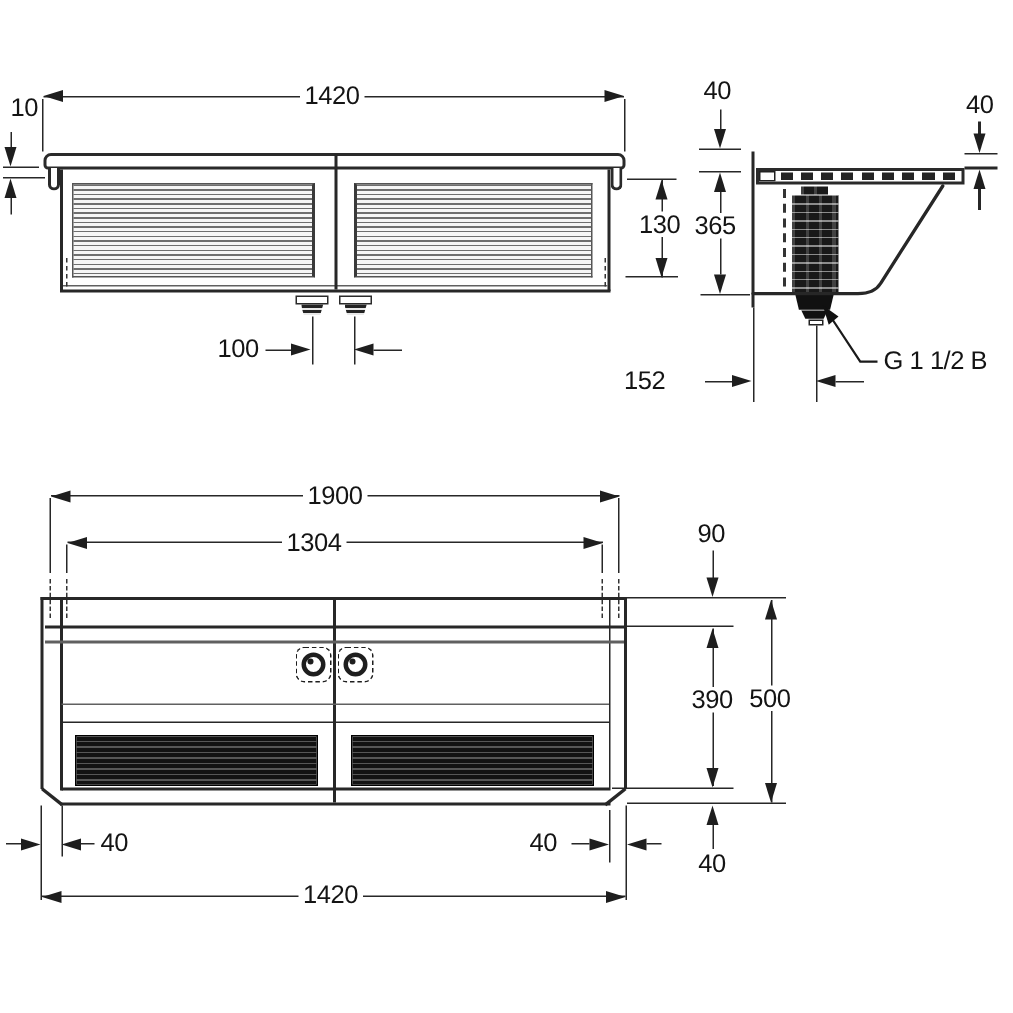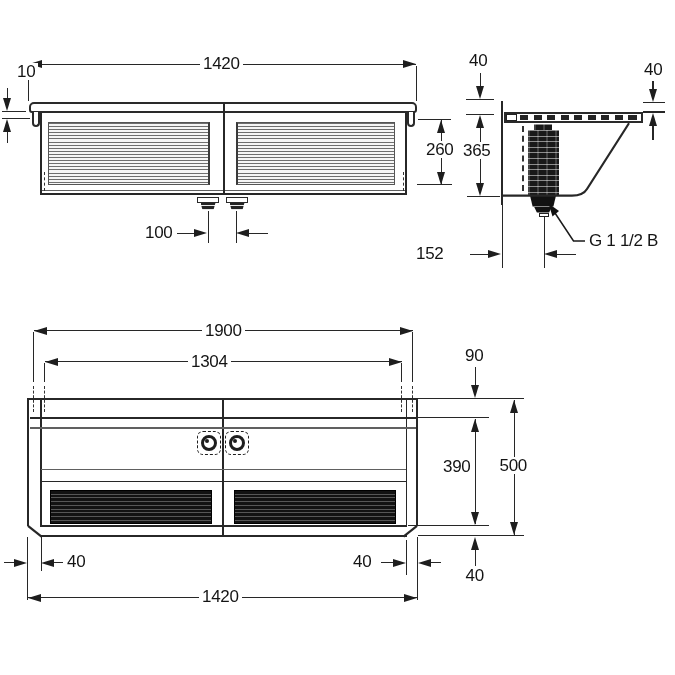--- a/index.html
+++ b/index.html
@@ -30,21 +30,21 @@
 
 <div id="canvas">
 
   <div class="l" style="left:28.2px;top:66px;width:1.2px;height:35px"></div>
   <div class="l" style="left:415.6px;top:66px;width:1.2px;height:35px"></div>
   <div class="l" style="left:28.5px;top:63.5px;width:387px;height:1.2px"></div>
   <div class="a al" style="left:28.5px;top:60.1px"></div>
   <div class="a ar" style="left:402.8px;top:60.1px"></div>
   <div class="t" style="left:200px;top:54.5px">1420</div>
 
-  <div class="t" style="left:14px;top:63px">10</div>
+  <div class="t" style="left:4px;top:63px">10</div>
   <div class="l" style="left:6.8px;top:88px;width:1.2px;height:12px"></div>
   <div class="a ad" style="left:3.4px;top:98.3px"></div>
   <div class="l" style="left:2px;top:111.3px;width:24px;height:1.2px"></div>
   <div class="l" style="left:2px;top:117.8px;width:28px;height:1.2px"></div>
   <div class="a au" style="left:3.4px;top:119.2px"></div>
   <div class="l" style="left:6.8px;top:132px;width:1.2px;height:11px"></div>
 
   <div class="box" style="left:29px;top:102px;width:388px;height:10.8px;border-radius:5px 5px 3px 3px"></div>
   <div class="box" style="left:31.8px;top:111.5px;width:8px;height:15.5px;border-top:none;border-radius:0 0 4px 4px"></div>
   <div class="box" style="left:406.6px;top:111.5px;width:8px;height:15.5px;border-top:none;border-radius:0 0 4px 4px"></div>
@@ -69,21 +69,21 @@
   <div class="l" style="left:177px;top:232.6px;width:17px;height:1.2px"></div>
   <div class="a ar" style="left:194.3px;top:229.2px"></div>
   <div class="a al" style="left:236.3px;top:229.2px"></div>
   <div class="l" style="left:249.3px;top:232.6px;width:19px;height:1.2px"></div>
 
   <div class="l" style="left:418px;top:119px;width:33px;height:1.2px"></div>
   <div class="l" style="left:417px;top:184.3px;width:35px;height:1.2px"></div>
   <div class="l" style="left:440.6px;top:119.5px;width:1.2px;height:65px"></div>
   <div class="a au" style="left:437.2px;top:119.5px"></div>
   <div class="a ad" style="left:437.2px;top:171.5px"></div>
-  <div class="t" style="left:423px;top:140.5px">260</div>
+  <div class="t" style="left:423px;top:140.5px">130</div>
 
   <div class="t" style="left:466px;top:52px">40</div>
   <div class="l" style="left:479.6px;top:73px;width:1.2px;height:14px"></div>
   <div class="a ad" style="left:476.2px;top:86px"></div>
   <div class="l" style="left:466px;top:99px;width:28px;height:1.2px"></div>
   <div class="l" style="left:466px;top:113.6px;width:28px;height:1.2px"></div>
 
   <div class="a au" style="left:476.2px;top:115px"></div>
   <div class="l" style="left:479.6px;top:128px;width:1.2px;height:55px"></div>
   <div class="a ad" style="left:476.2px;top:182.5px"></div>
@@ -168,21 +168,21 @@
   <div class="l" style="left:408px;top:525.4px;width:81px;height:1px"></div>
   <div class="l" style="left:418px;top:535.4px;width:106px;height:1px"></div>
 
   <div class="t" style="left:462px;top:347px">90</div>
   <div class="l" style="left:474.7px;top:367px;width:1.2px;height:19px"></div>
   <div class="a ad" style="left:471.3px;top:384.8px"></div>
 
   <div class="l" style="left:474.7px;top:418.5px;width:1.2px;height:105.5px"></div>
   <div class="a au" style="left:471.3px;top:418.5px"></div>
   <div class="a ad" style="left:471.3px;top:511.5px"></div>
-  <div class="t" style="left:440px;top:458px">390</div>
+  <div class="t" style="left:458px;top:458px">390</div>
 
   <div class="l" style="left:513.7px;top:399.5px;width:1.2px;height:135px"></div>
   <div class="a au" style="left:510.3px;top:399.5px"></div>
   <div class="a ad" style="left:510.3px;top:521.8px"></div>
   <div class="t" style="left:496.5px;top:457px">500</div>
 
   <div class="a au" style="left:471.3px;top:536.8px"></div>
   <div class="l" style="left:474.7px;top:549.8px;width:1.2px;height:16px"></div>
   <div class="t" style="left:462.5px;top:567px">40</div>
 

